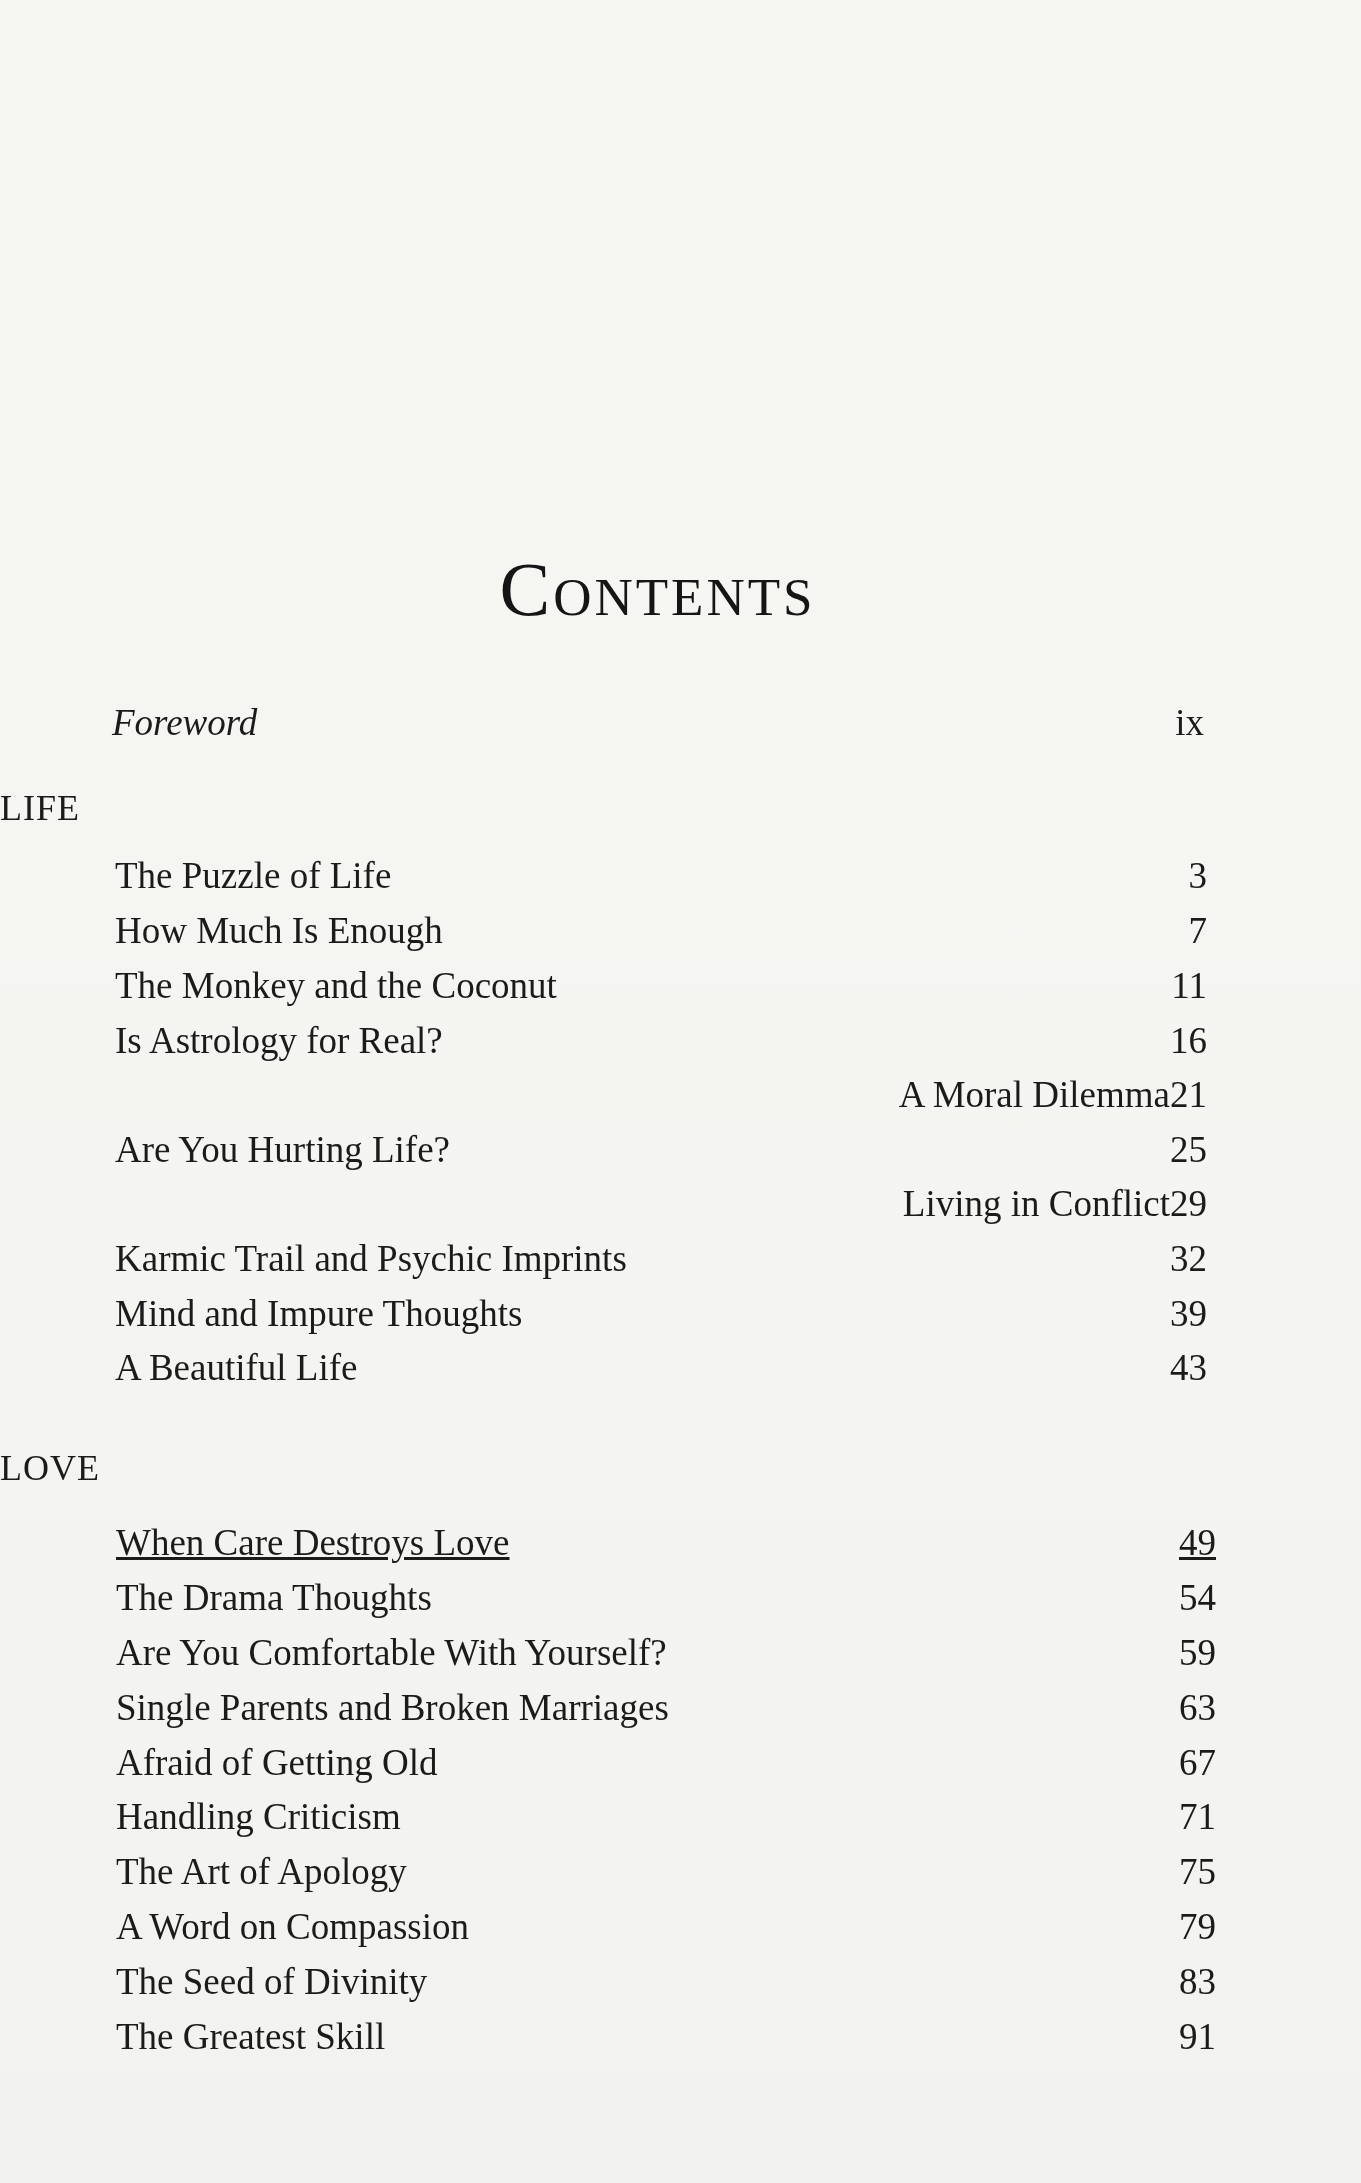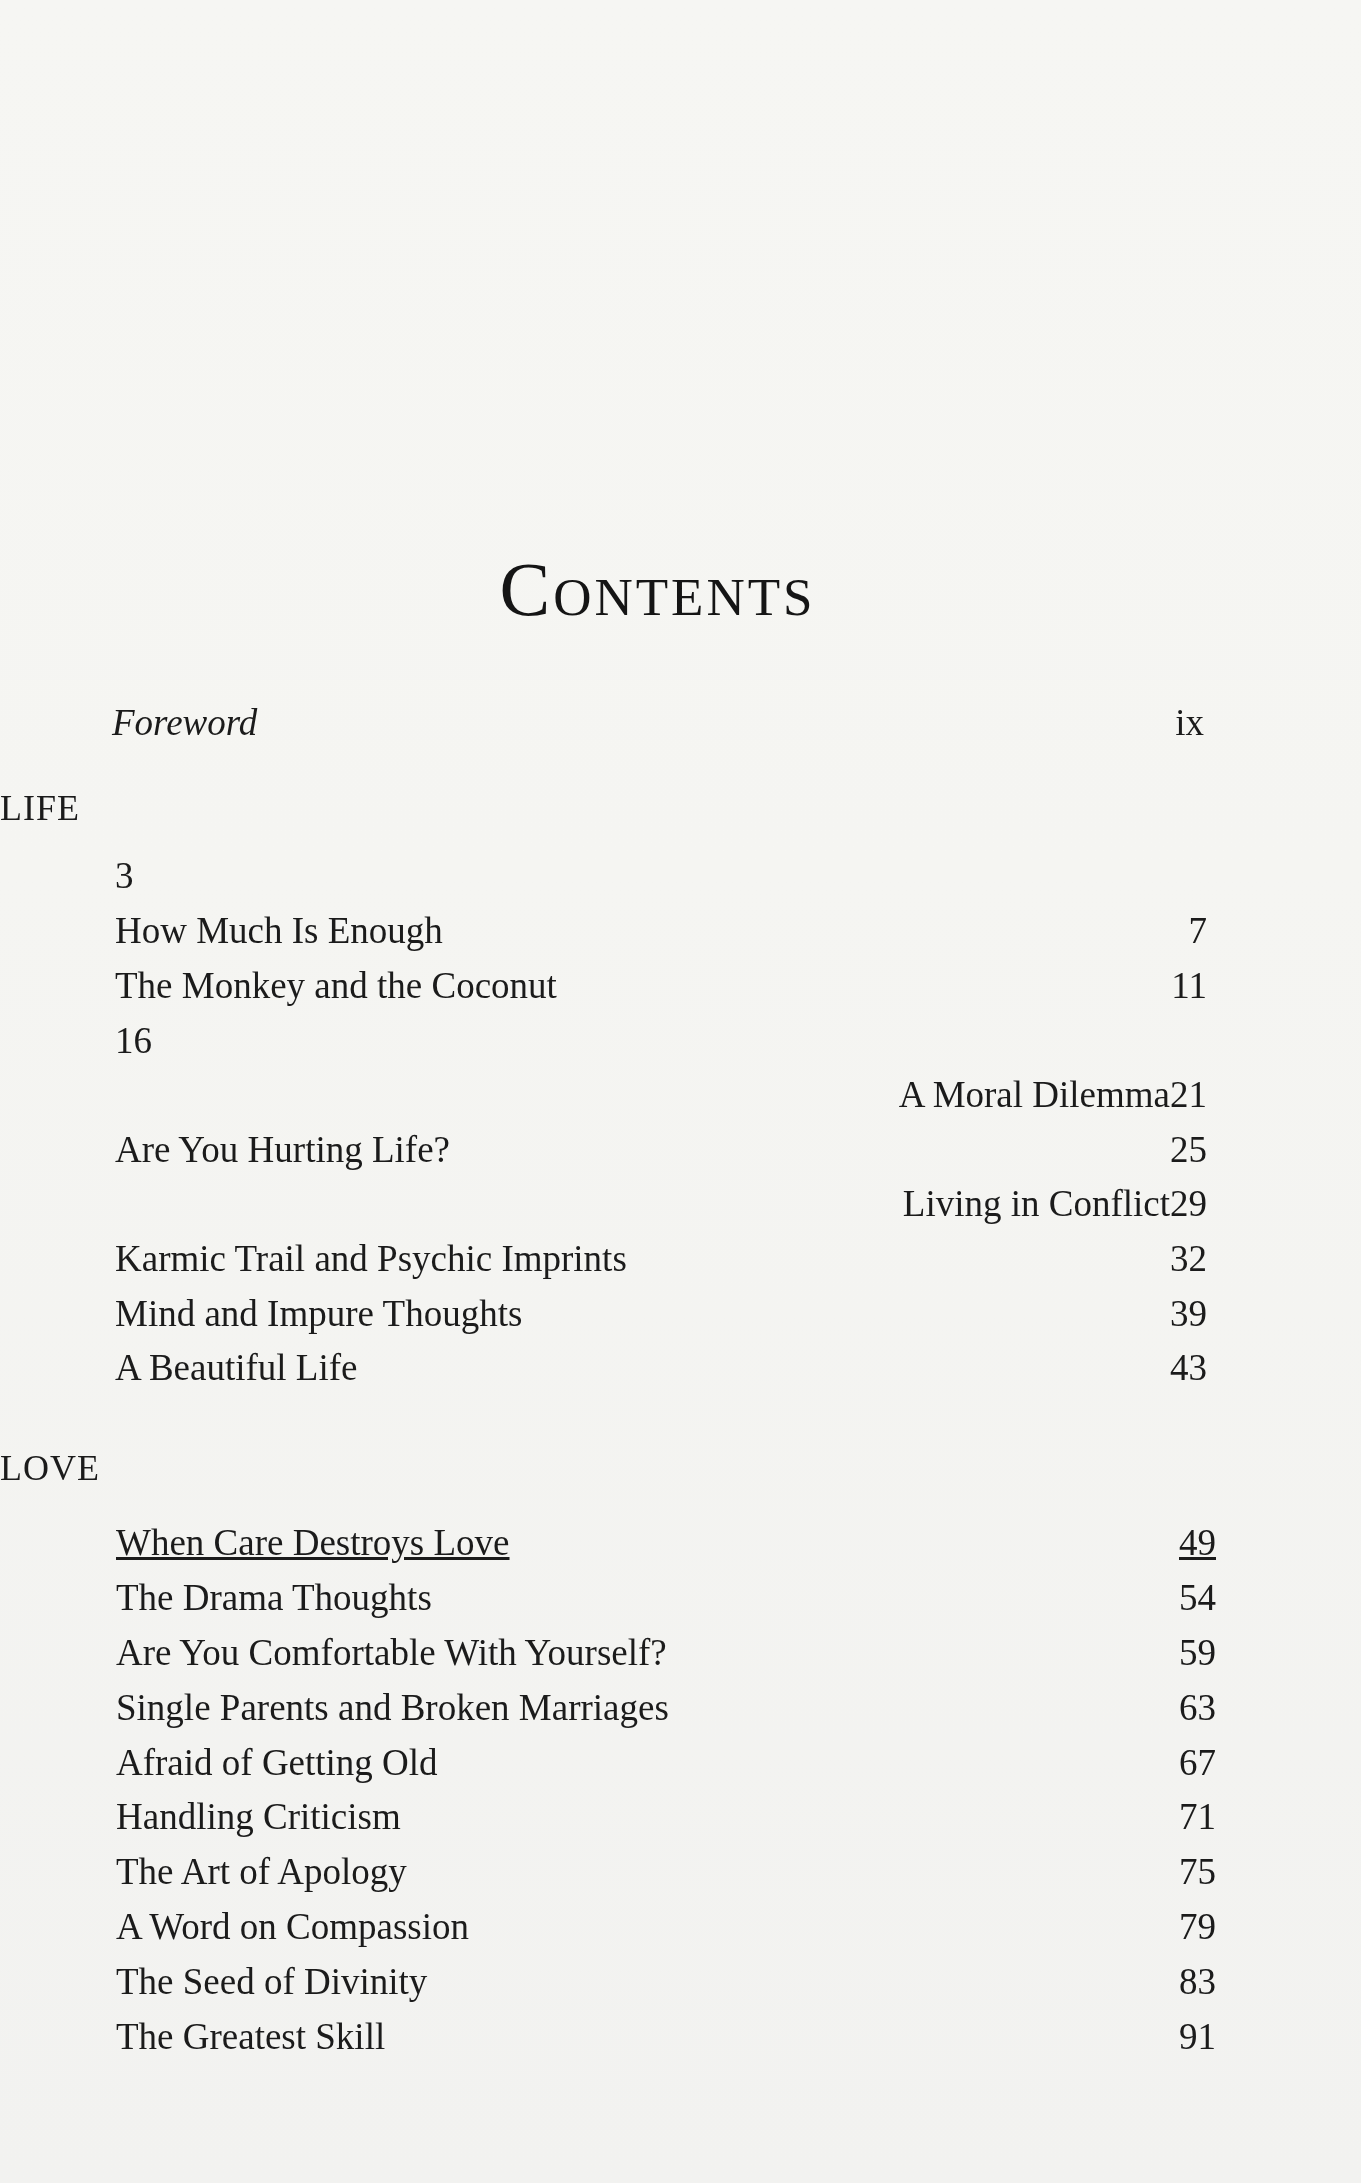--- a/index.html
+++ b/index.html
@@ -77,31 +77,33 @@
 
   <div class="row foreword" style="top:689px;">
     <span class="entry-title">Foreword</span>
     <span class="page-num">ix</span>
   </div>
 
   <div class="section-life">
     <div class="section-head" style="top:774px;">LIFE</div>
 
     <div class="row" style="top:842px;">
+      <span>The Puzzle of Life</span>
       <span class="page-num">3</span>
     </div>
     <div class="row" style="top:897px;">
       <span>How Much Is Enough</span>
       <span class="page-num">7</span>
     </div>
     <div class="row" style="top:952px;">
       <span>The Monkey and the Coconut</span>
       <span class="page-num">11</span>
     </div>
     <div class="row" style="top:1007px;">
+      <span>Is Astrology for Real?</span>
       <span class="page-num">16</span>
     </div>
     <div class="row" style="top:1061px;justify-content:flex-end;">
       <span>A Moral Dilemma</span>
       <span class="page-num">21</span>
     </div>
     <div class="row" style="top:1116px;">
       <span>Are You Hurting Life?</span>
       <span class="page-num">25</span>
     </div>

